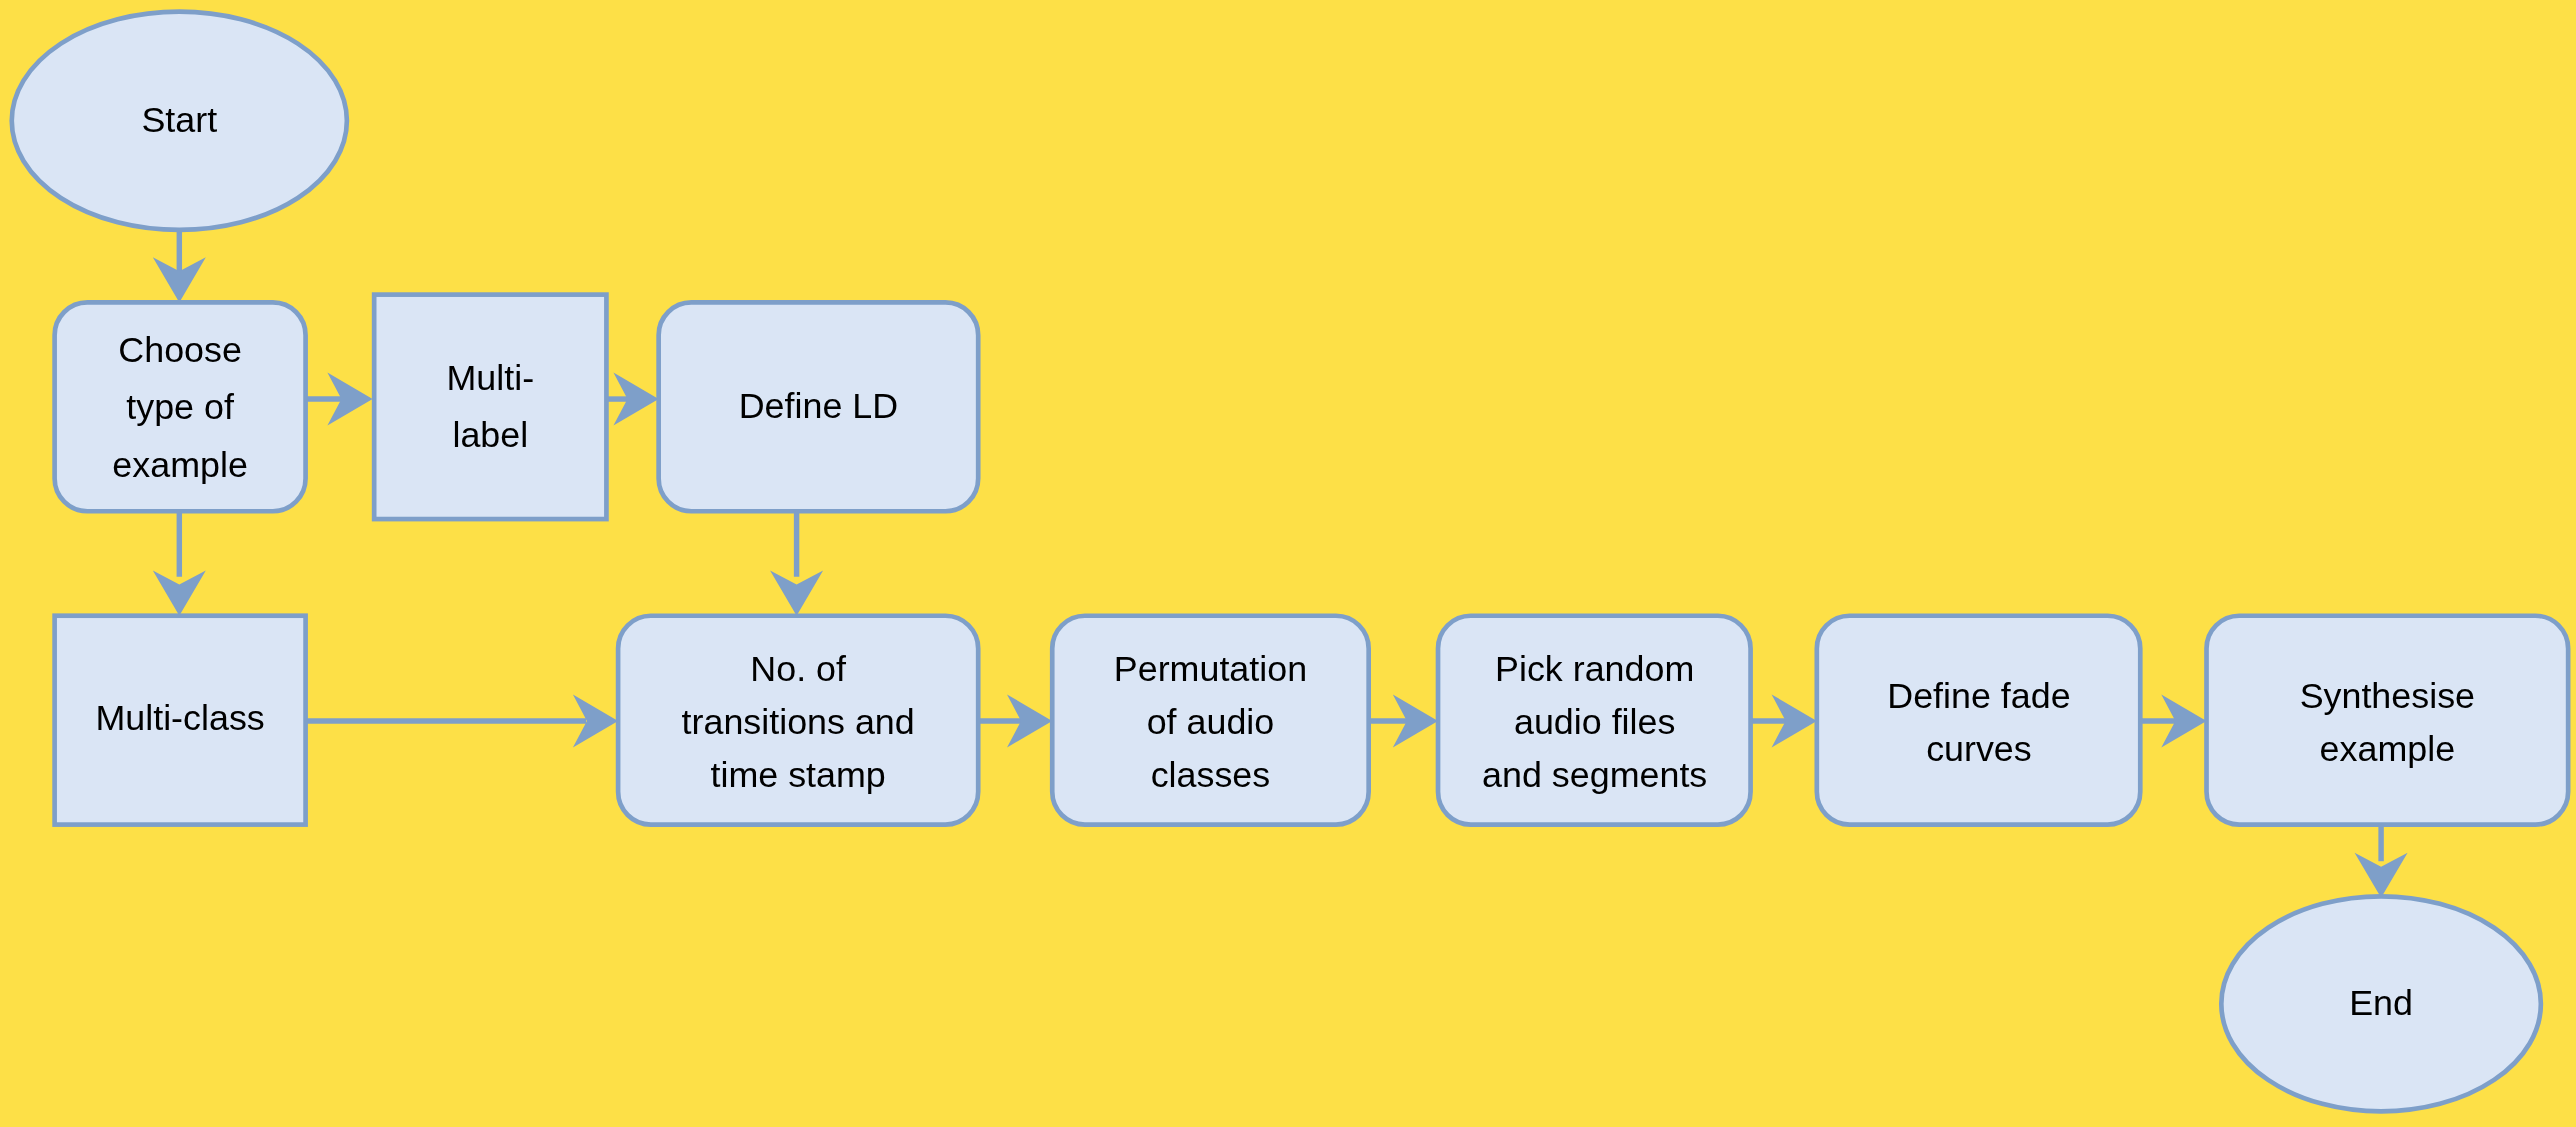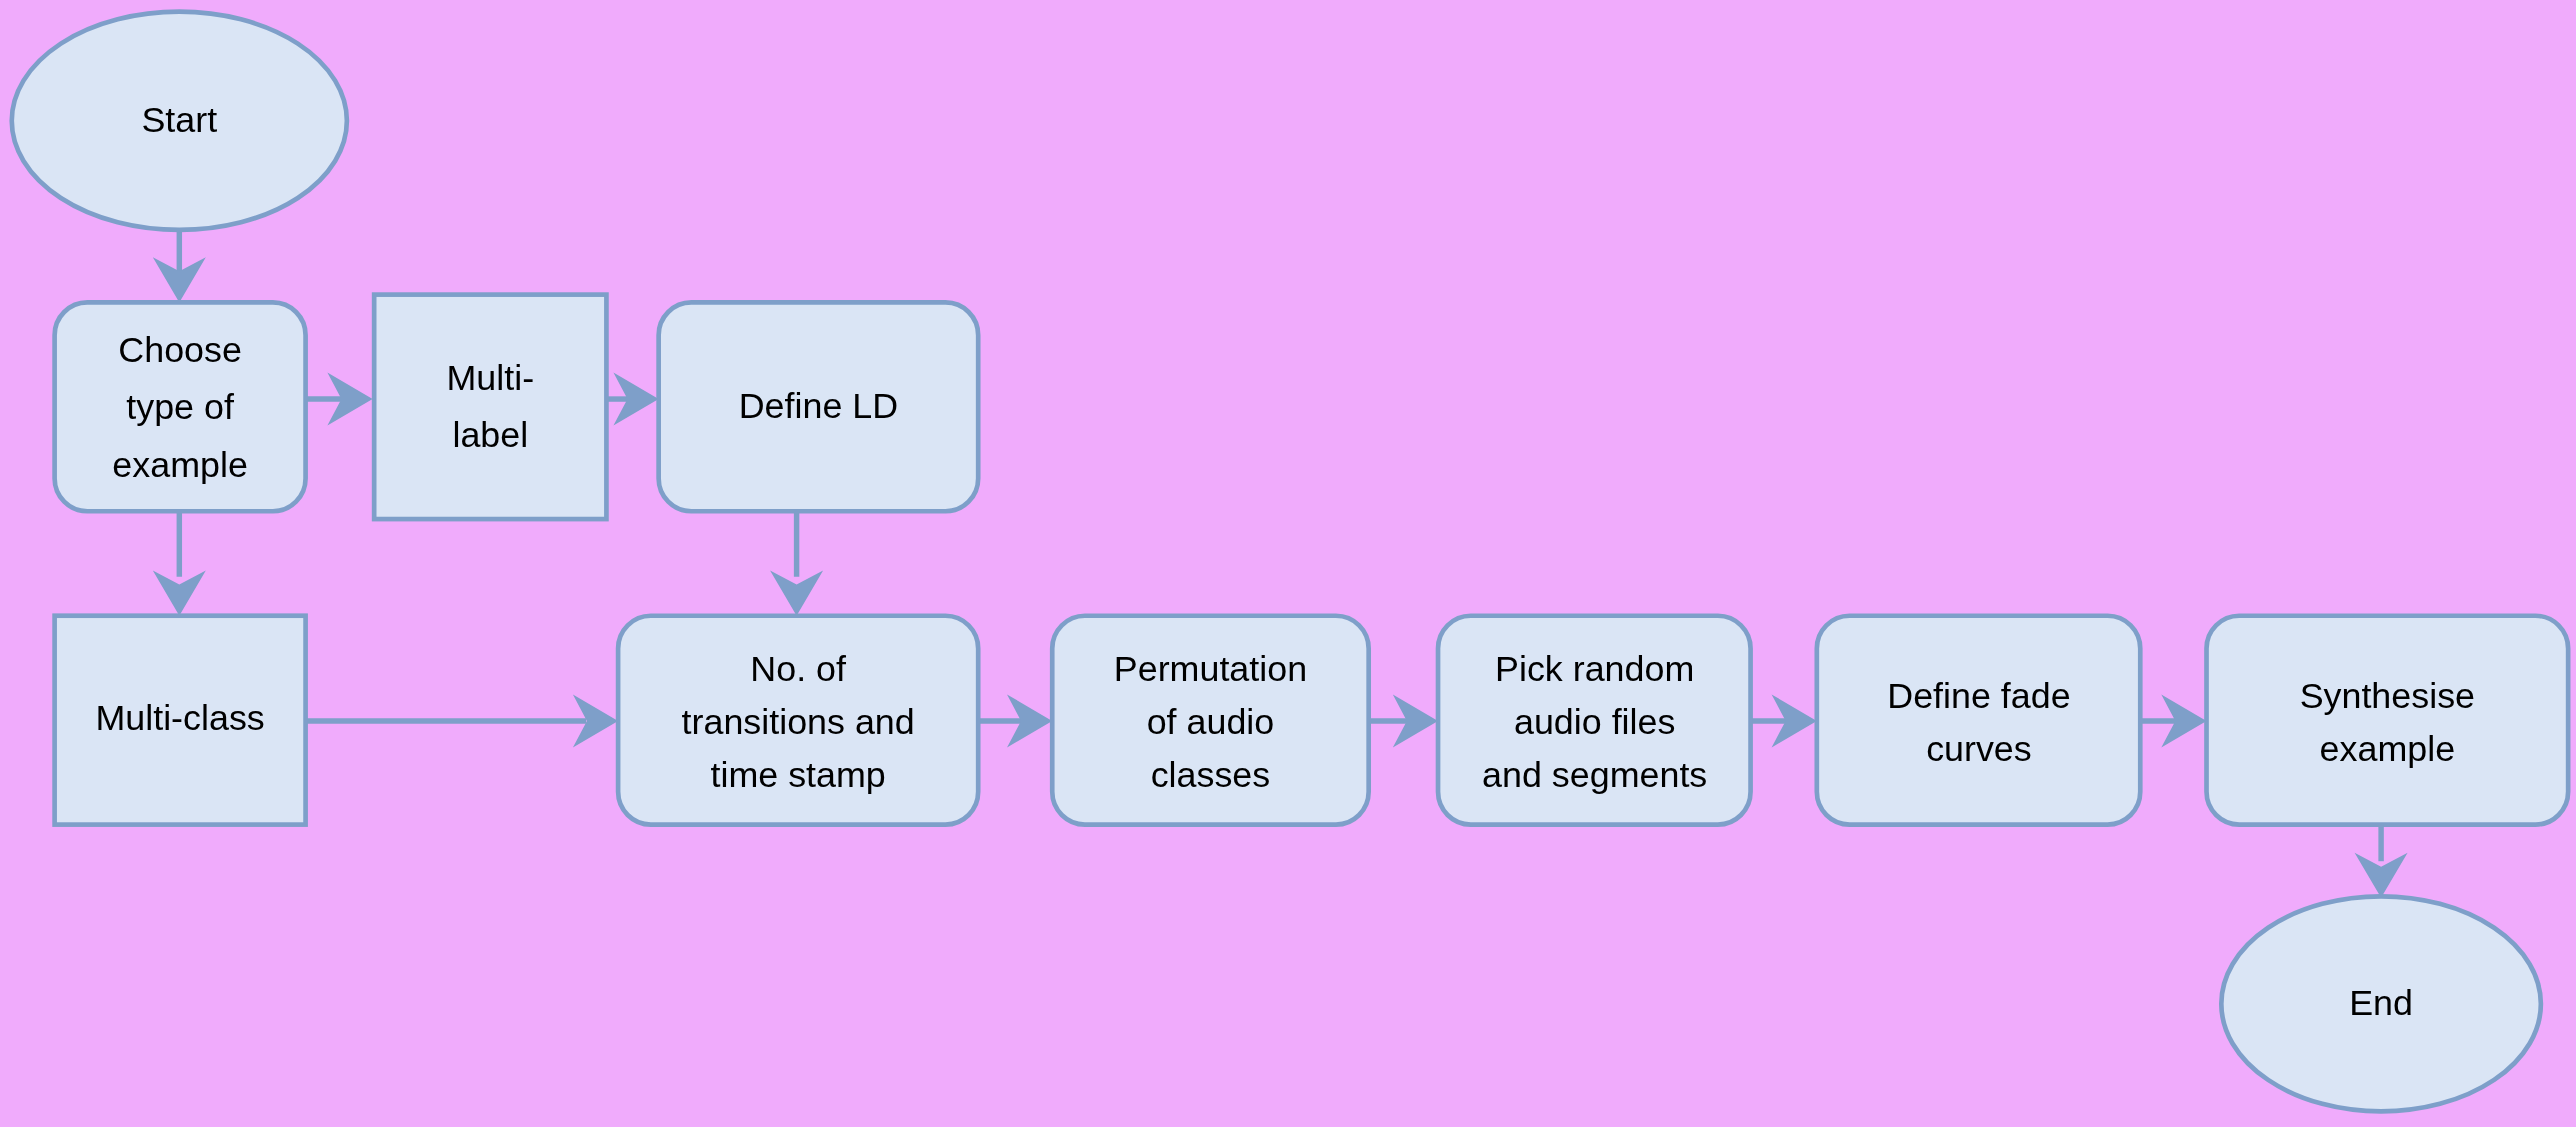--- a/index.html
+++ b/index.html
@@ -10,21 +10,21 @@
   body {
     width: 2576px;
     height: 1127px;
     overflow: hidden;
     font-family: "Liberation Sans", sans-serif;
   }
   #flowchart-root {
     position: relative;
     width: 2576px;
     height: 1127px;
-    background: #f0abfc;
+    background: #fde047;
   }
   svg#flow-svg {
     display: block;
     width: 2576px;
     height: 1127px;
   }
   .node-shape {
     fill: #dae5f5;
     stroke: #7e9fc9;
     stroke-width: 6;

